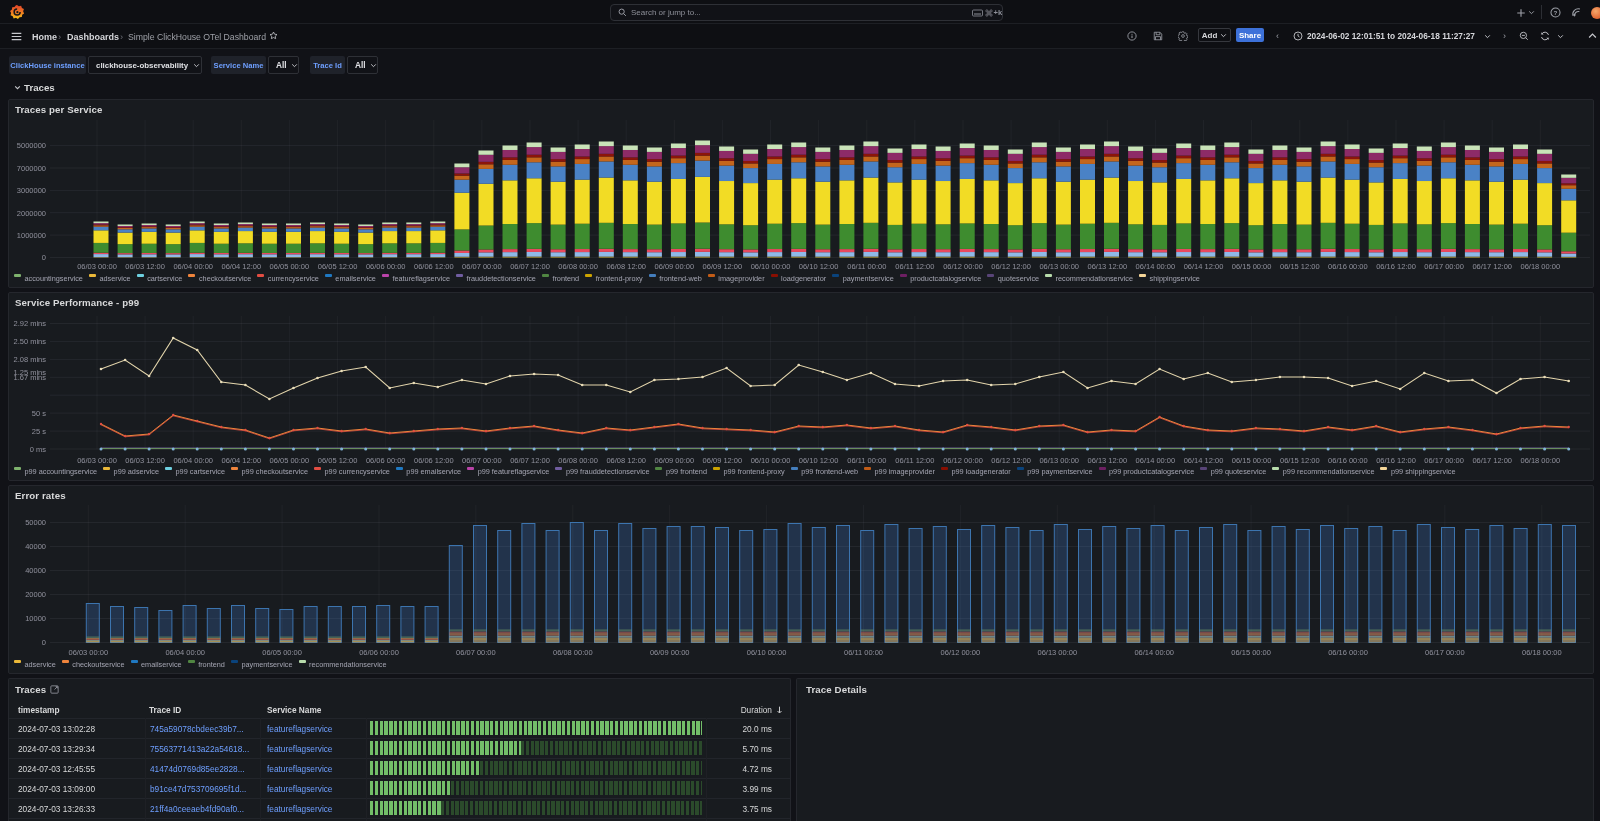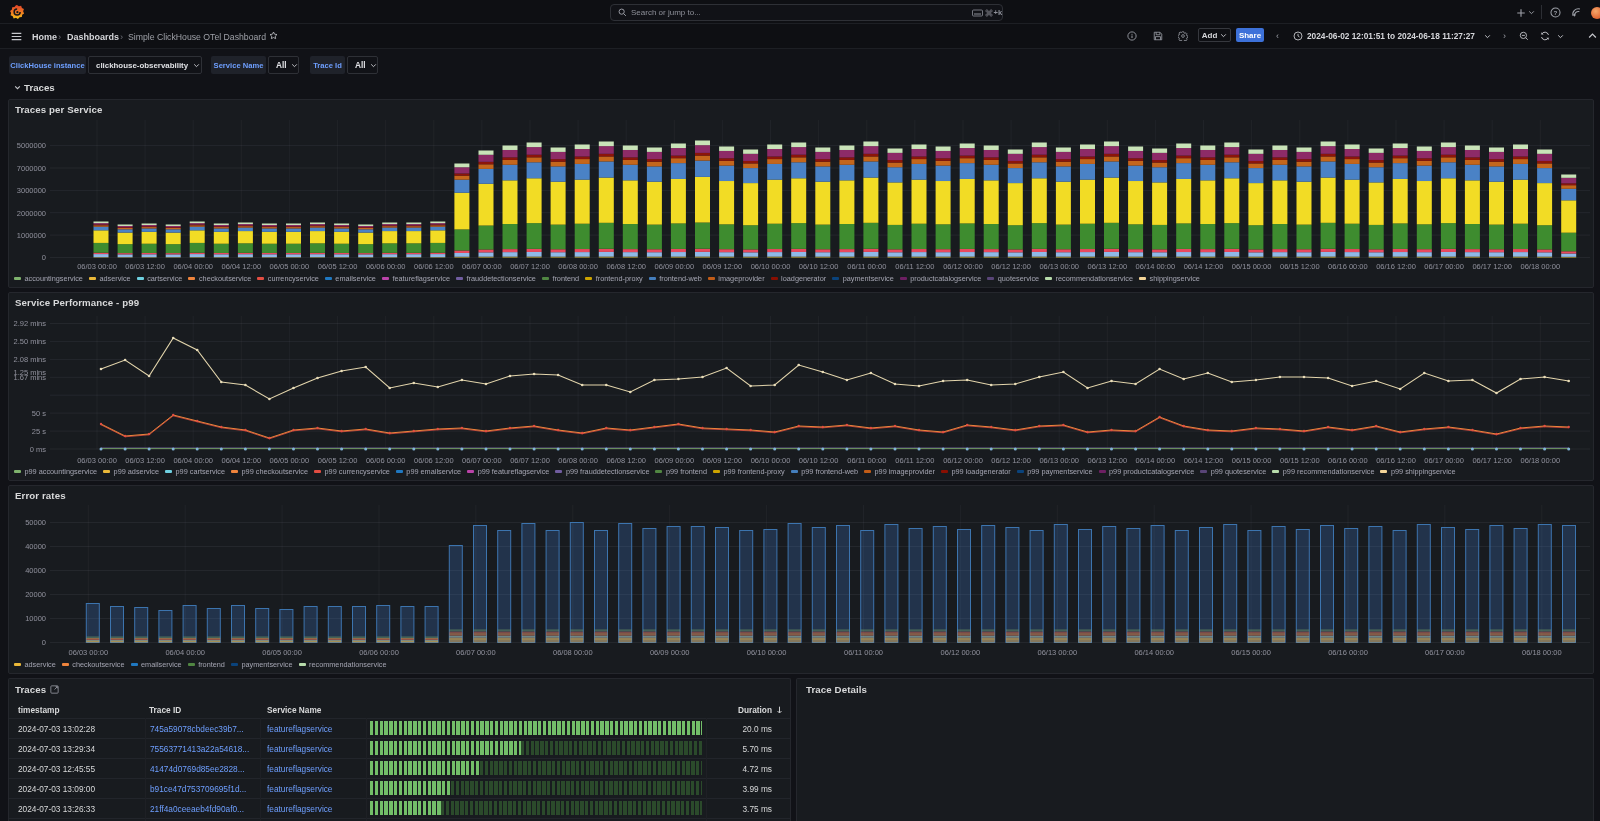--- a/index.html
+++ b/index.html
@@ -3,21 +3,21 @@
 
 *{margin:0;padding:0;box-sizing:border-box}
 html,body{width:1600px;height:821px;overflow:hidden;background:#111217;
  font-family:"Liberation Sans",sans-serif;-webkit-font-smoothing:antialiased}
 .abs{position:absolute}
 .panel{position:absolute;background:#181B1F;border:1px solid #25272D;border-radius:2px}
 .ptitle{position:absolute;font-size:9.7px;font-weight:bold;color:#D8D9DA;letter-spacing:0.1px}
 .ylab{position:absolute;width:46px;text-align:right;font-size:7.5px;color:rgba(204,204,220,0.65);left:0}
 .xlab{position:absolute;transform:translateX(-50%);font-size:7.5px;color:rgba(204,204,220,0.65);white-space:nowrap}
 .legend{position:absolute;display:flex;white-space:nowrap;font-size:7.3px;color:rgba(204,204,220,0.77)}
-.li{display:flex;align-items:center;margin-right:6px}
+.li{display:flex;margin-right:6px}
 .ld{display:inline-block;width:7px;height:2.5px;border-radius:1px;margin-right:3.5px}
 svg{position:absolute;left:0;top:0}
 
 </style></head><body>
 <div style="position:relative;width:1600px;height:821px">
 <div class="abs" style="left:0;top:0;width:1600px;height:24px;background:#0E0F13;border-bottom:1px solid #1D1F24"></div>
 <svg width="16" height="16" style="left:9px;top:4px" viewBox="0 0 24 24">
 <defs>
         <linearGradient id="glogo" x1="0" y1="0" x2="0" y2="1">
 <stop offset="0" stop-color="#E1422B"></stop>
@@ -1878,21 +1878,21 @@
 <rect x="1562.5" y="633.90" width="13" height="8.60" fill="#EF843C" fill-opacity="0.18"></rect>
 <line x1="1562.5" y1="633.90" x2="1575.5" y2="633.90" stroke="#EF843C" stroke-width="0.8" stroke-opacity="0.6"></line>
 <rect x="1562.5" y="636.70" width="13" height="5.80" fill="#6ED0E0" fill-opacity="0.18"></rect>
 <line x1="1562.5" y1="636.70" x2="1575.5" y2="636.70" stroke="#6ED0E0" stroke-width="0.8" stroke-opacity="0.6"></line>
 <rect x="1562.5" y="638.90" width="13" height="3.60" fill="#EAB839" fill-opacity="0.18"></rect>
 <line x1="1562.5" y1="638.90" x2="1575.5" y2="638.90" stroke="#EAB839" stroke-width="0.8" stroke-opacity="0.6"></line>
 </svg>
 <div class="abs" style="left:18px;top:705px;font-size:8.3px;font-weight:bold;color:#D8D9DA">timestamp</div>
 <div class="abs" style="left:149px;top:705px;font-size:8.3px;font-weight:bold;color:#D8D9DA">Trace ID</div>
 <div class="abs" style="left:267px;top:705px;font-size:8.3px;font-weight:bold;color:#D8D9DA">Service Name</div>
-<div class="abs" style="left:700px;top:705px;width:72px;text-align:right;font-size:8.3px;font-weight:bold;color:#D8D9DA">Duration</div>
+<div class="abs" style="left:700px;top:705px;width:72px;text-align:right;font-size:8.3px;font-weight:normal;color:#D8D9DA">Duration</div>
 <svg width="7" height="8" style="left:776px;top:705.5px" viewBox="0 0 10 12">
       <path d="M5 1v9M2 7.5L5 10.5 8 7.5" fill="none" stroke="#D8D9DA" stroke-width="1.4"></path>
     </svg>
 <div class="abs" style="left:9px;top:717.5px;width:781px;height:1px;background:#22252B"></div>
 <div class="abs" style="left:9px;top:737.5px;width:781px;height:1px;background:#22252B"></div>
 <div class="abs" style="left:9px;top:757.5px;width:781px;height:1px;background:#22252B"></div>
 <div class="abs" style="left:9px;top:777.5px;width:781px;height:1px;background:#22252B"></div>
 <div class="abs" style="left:9px;top:797.5px;width:781px;height:1px;background:#22252B"></div>
 <div class="abs" style="left:9px;top:817.5px;width:781px;height:1px;background:#22252B"></div>
 <div class="abs" style="left:145px;top:717.5px;width:1px;height:104px;background:#1E2025"></div>

